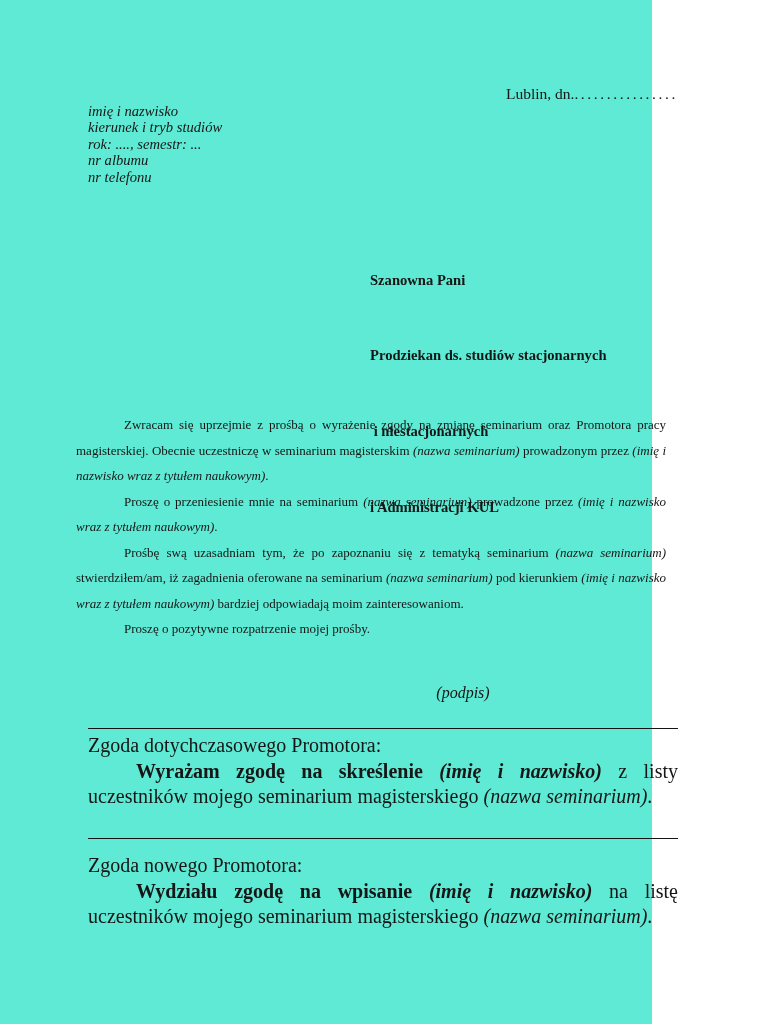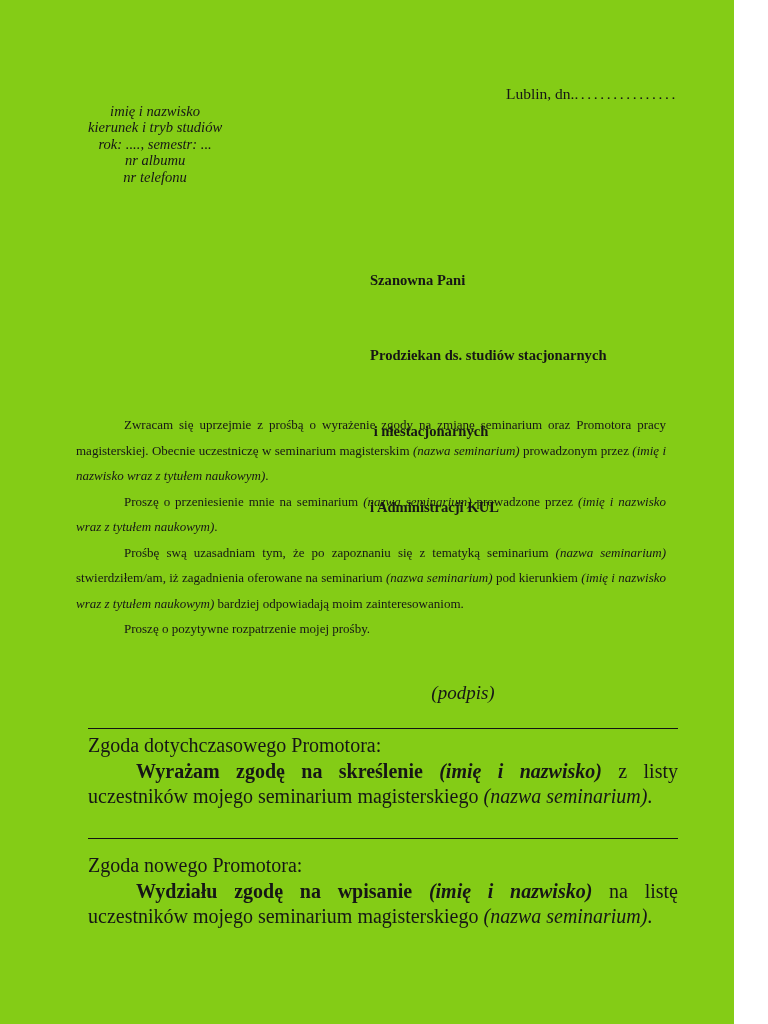--- a/index.html
+++ b/index.html
@@ -13,23 +13,23 @@
     height: 1024px;
     position: relative;
     font-family: "Liberation Serif", "DejaVu Serif", serif;
     color: #161616;
     overflow: hidden;
   }
 
   .page {
     position: absolute;
     left: 0; top: 0;
-    width: 734px;
+    width: 652px;
     height: 1024px;
-    background: #84cc16;
+    background: #5eead4;
   }
 
   
   .date-line {
     position: absolute;
     left: 88px;
     top: 84px;
     width: 590px;
     text-align: right;
     font-size: 15.5px;
@@ -44,21 +44,21 @@
   
   .student-block {
     position: absolute;
     left: 88px;
     top: 103px;
     font-style: italic;
     font-size: 14.6px;
     line-height: 16.4px;
     white-space: nowrap;
   }
-  .student-block div { white-space: pre; text-align: center; }
+  .student-block div { white-space: pre; }
 
   
   .addressee {
     position: absolute;
     left: 370px;
     top: 217px;
     font-weight: bold;
     font-size: 14.6px;
     line-height: 25.3px;
     white-space: pre;
@@ -85,21 +85,21 @@
   .bi { font-weight: bold; font-style: italic; margin-top: 19px; }
 
   
   .signature {
     position: absolute;
     left: 88px;
     top: 682px;
     width: 590px;
     text-align: center;
     font-style: italic;
-    font-size: 19px;
+    font-size: 16px;
     line-height: 22px;
   }
   .signature .inner {
     display: inline-block;
     margin-left: 160px;
   }
 
   
   .rule {
     position: absolute;

